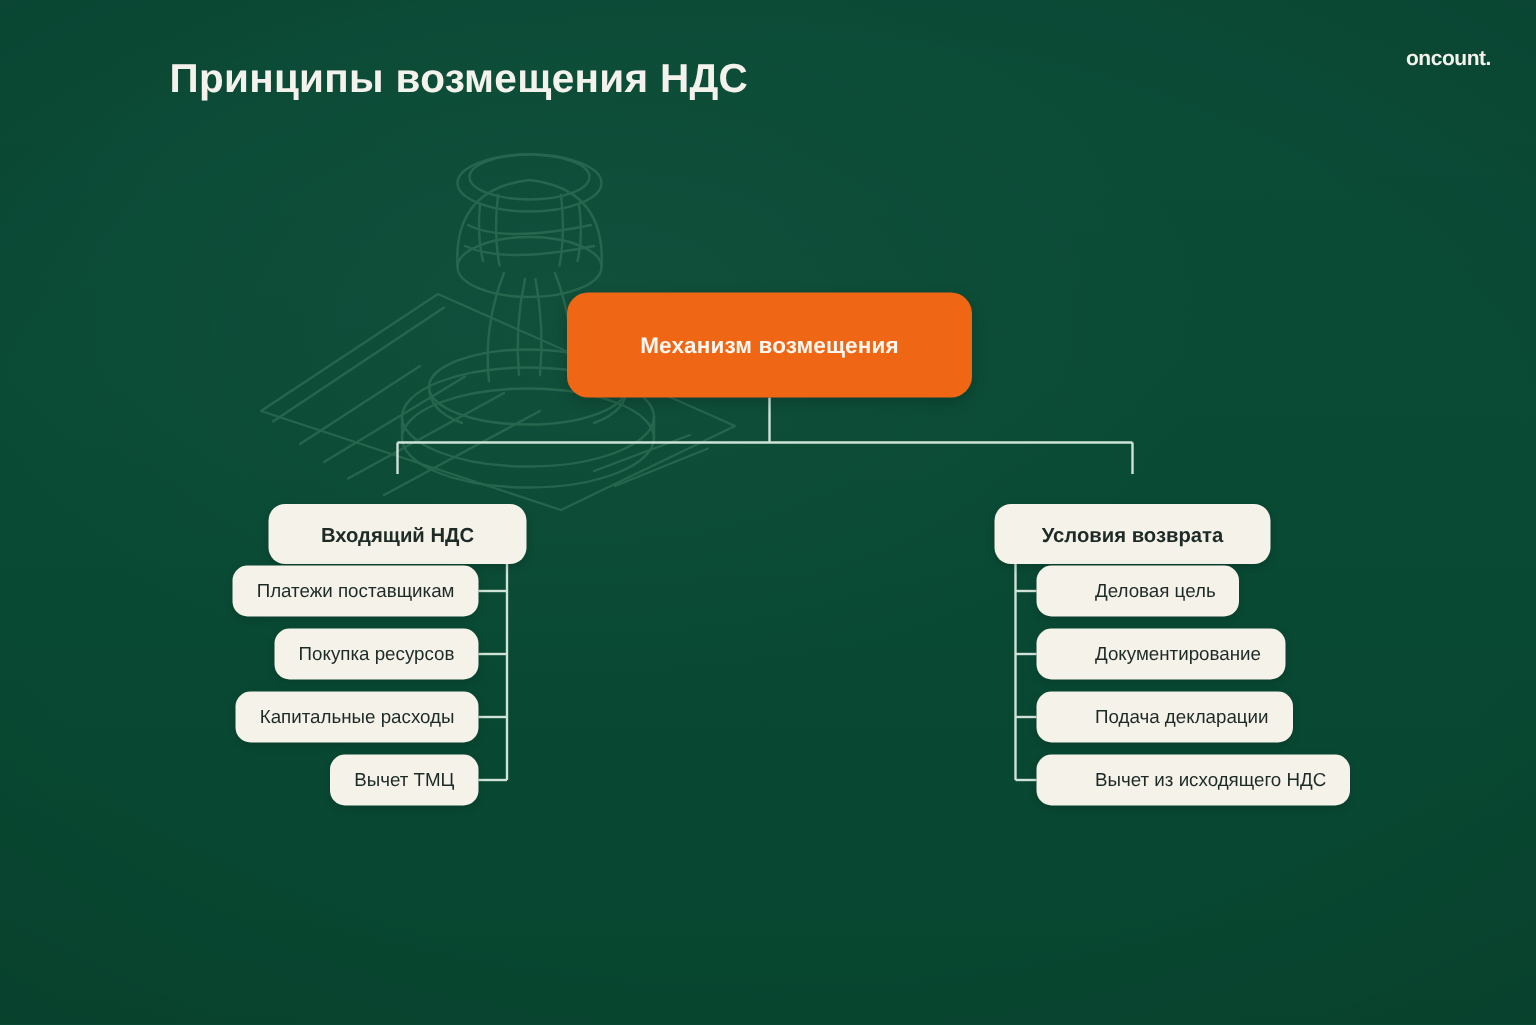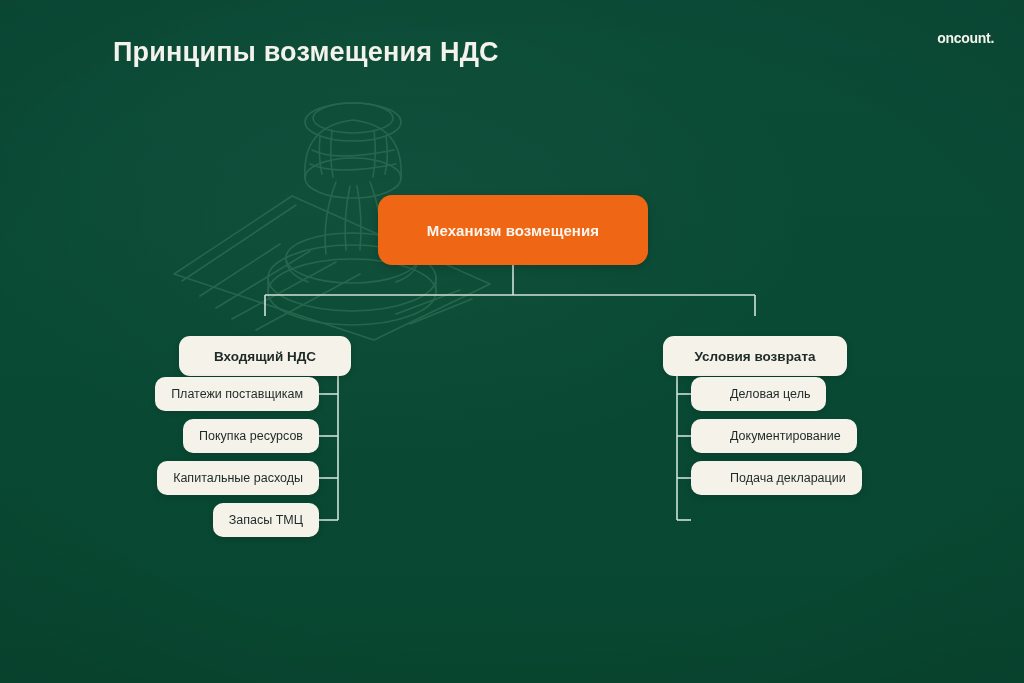--- a/index.html
+++ b/index.html
@@ -192,19 +192,20 @@
   <div class="brand-logo">oncount.</div>
 
   <div class="node node-root">Механизм возмещения</div>
 
   <div class="node node-branch left">Входящий НДС</div>
   <div class="node node-branch right">Условия возврата</div>
 
   <div class="node node-leaf left" style="top:377px">Платежи поставщикам</div>
   <div class="node node-leaf left" style="top:461px">Капитальные расходы</div>
   <div class="node node-leaf left" style="top:419px">Покупка ресурсов</div>
-  <div class="node node-leaf left" style="top:503px">Запасы ТМЦ</div>
+  <div class="node node-leaf left" style="top:503px">Вычет ТМЦ</div>
 
   <div class="node node-leaf right" style="top:377px">Деловая цель</div>
   <div class="node node-leaf right" style="top:419px">Документирование</div>
   <div class="node node-leaf right" style="top:461px">Подача декларации</div>
+  <div class="node node-leaf right" style="top:503px">Вычет из исходящего НДС</div>
 
 </div>
 
 </body></html>

